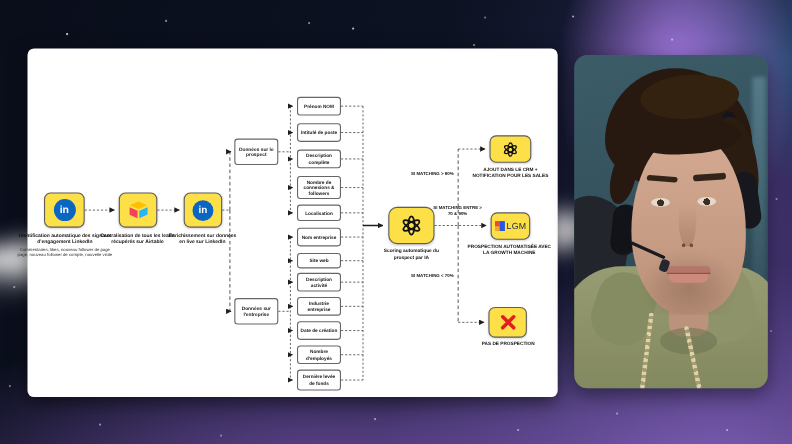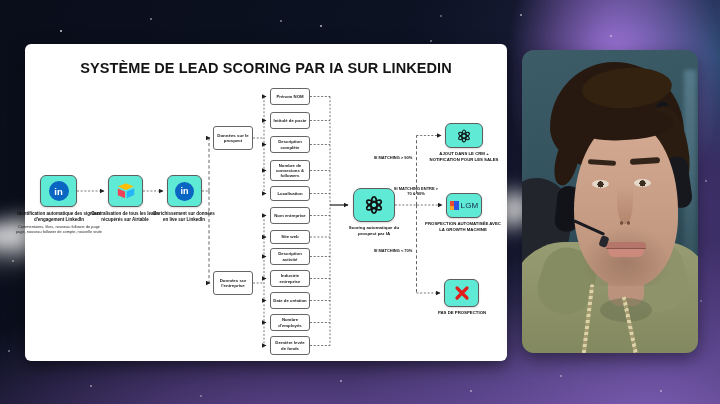--- a/index.html
+++ b/index.html
@@ -33,21 +33,21 @@
 
   
   .board { position:absolute; left:25px; top:44px; width:482px; height:317px; background:#fff;
     border-radius:6px; box-shadow:0 5px 16px rgba(0,0,0,.5); z-index:3; }
   .title { position:absolute; left:0; top:16px; width:100%; text-align:center;
     font-size:14.5px; font-weight:800; color:#141414; letter-spacing:.1px; }
   .wires { position:absolute; left:0; top:0; width:482px; height:318px; }
   .d  { stroke:#3c3c3c; stroke-width:.7; fill:none; stroke-dasharray:2 1.7; }
   .d2 { stroke:#3c3c3c; stroke-width:.8; fill:none; stroke-dasharray:3.2 2.4; }
   .s  { stroke:#1e1e1e; stroke-width:1.2; fill:none; }
-  .nodebox { position:absolute; background:#5eead4; border:1px solid #5d5d5d; border-radius:6px;
+  .nodebox { position:absolute; background:#fde047; border:1px solid #5d5d5d; border-radius:6px;
     display:flex; align-items:center; justify-content:center; box-shadow:0 1px 2px rgba(0,0,0,.15); }
   .gbox,.fbox { position:absolute; background:#fff; border:.8px solid #666; border-radius:3px;
     display:flex; align-items:center; justify-content:center; text-align:center;
     font-weight:600; color:#1a1a1a; padding:1px 2px; line-height:1.2; }
   .gbox { left:188px; width:40px; height:24px; font-size:4.4px; }
   .fbox { left:245px; width:40px; font-size:4.3px; }
   .lbl { position:absolute; text-align:center; font-weight:700; color:#111; line-height:1.3; font-size:4.5px; }
   .sub { display:block; font-weight:400; font-size:3.9px; color:#2b2b2b; margin-top:1px; line-height:1.3; }
   .cond { position:absolute; text-align:center; font-weight:700; color:#141414; font-size:4px; line-height:1.3; }
   .out  { position:absolute; text-align:center; font-weight:800; color:#101010; font-size:4.3px; line-height:1.35; }
@@ -122,21 +122,20 @@
 </style>
 </head>
 <body>
 
 <div class="stage">
   <div class="stars"></div>
   <div class="swoosh"></div>
   <div class="swoosh2"></div>
 
   <div class="board">
-    <div class="title">SYSTÈME DE LEAD SCORING PAR IA SUR LINKEDIN</div>
 
     <svg class="wires" viewBox="0 0 482 318">
       <defs>
         <marker id="ah" markerUnits="userSpaceOnUse" markerWidth="5" markerHeight="5" refX="4.5" refY="2.5" orient="auto">
           <path d="M0 0 L5 2.5 L0 5 Z" fill="#1e1e1e"></path>
         </marker>
       </defs>
       <path class="d" d="M52 147 H79" marker-end="url(#ah)"></path>
       <path class="d" d="M118 147 H138" marker-end="url(#ah)"></path>
       <path class="d" d="M177 147 H184"></path>

